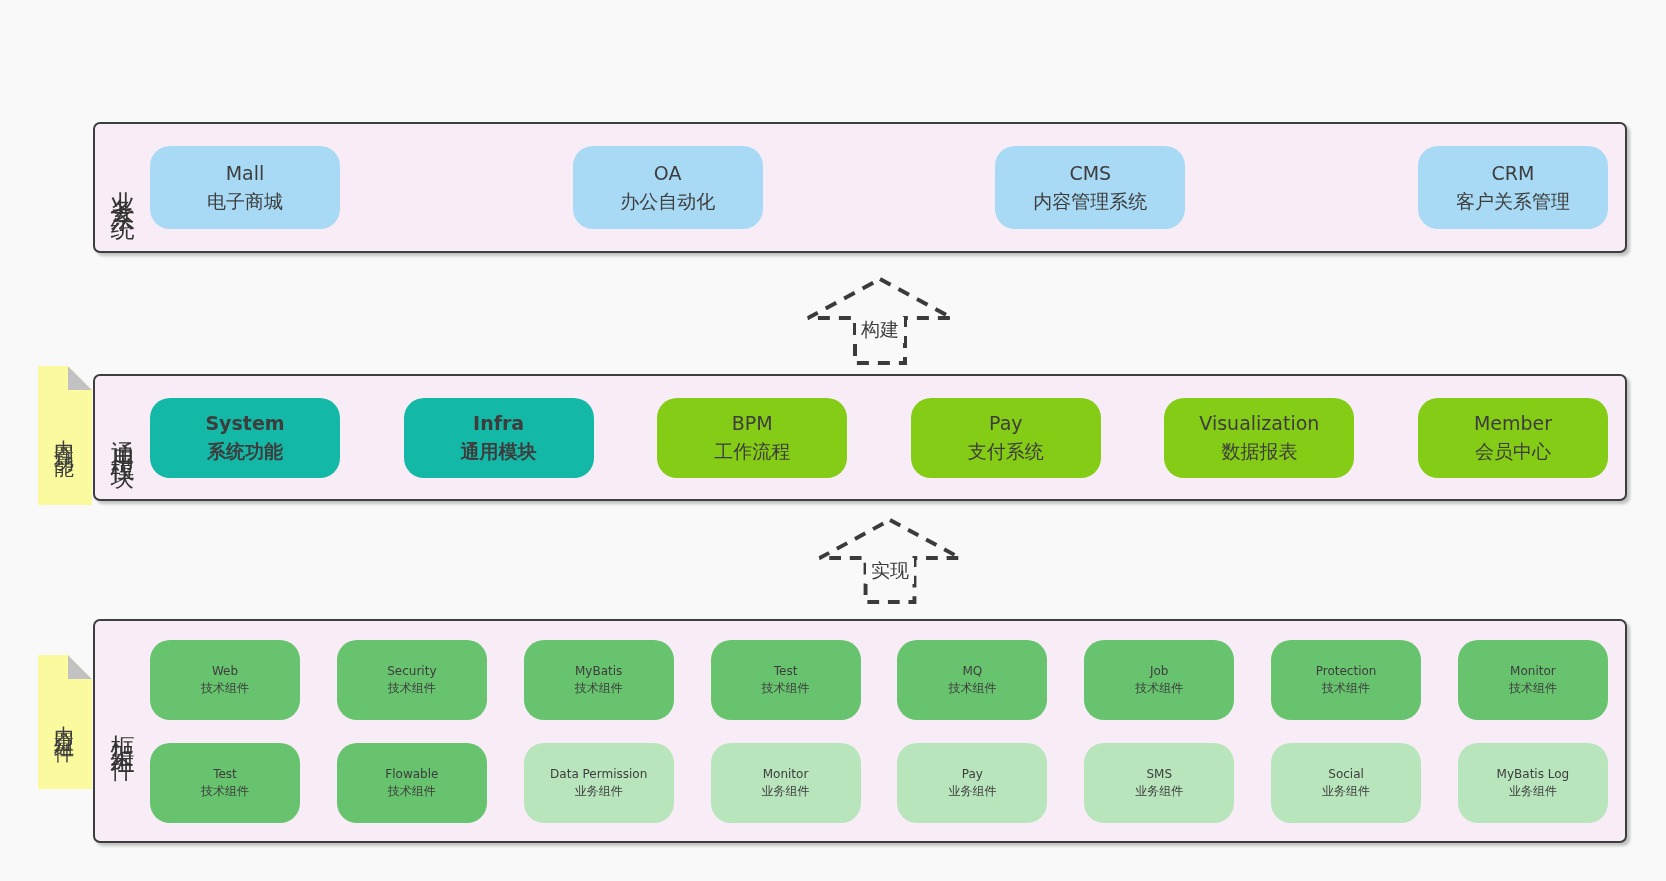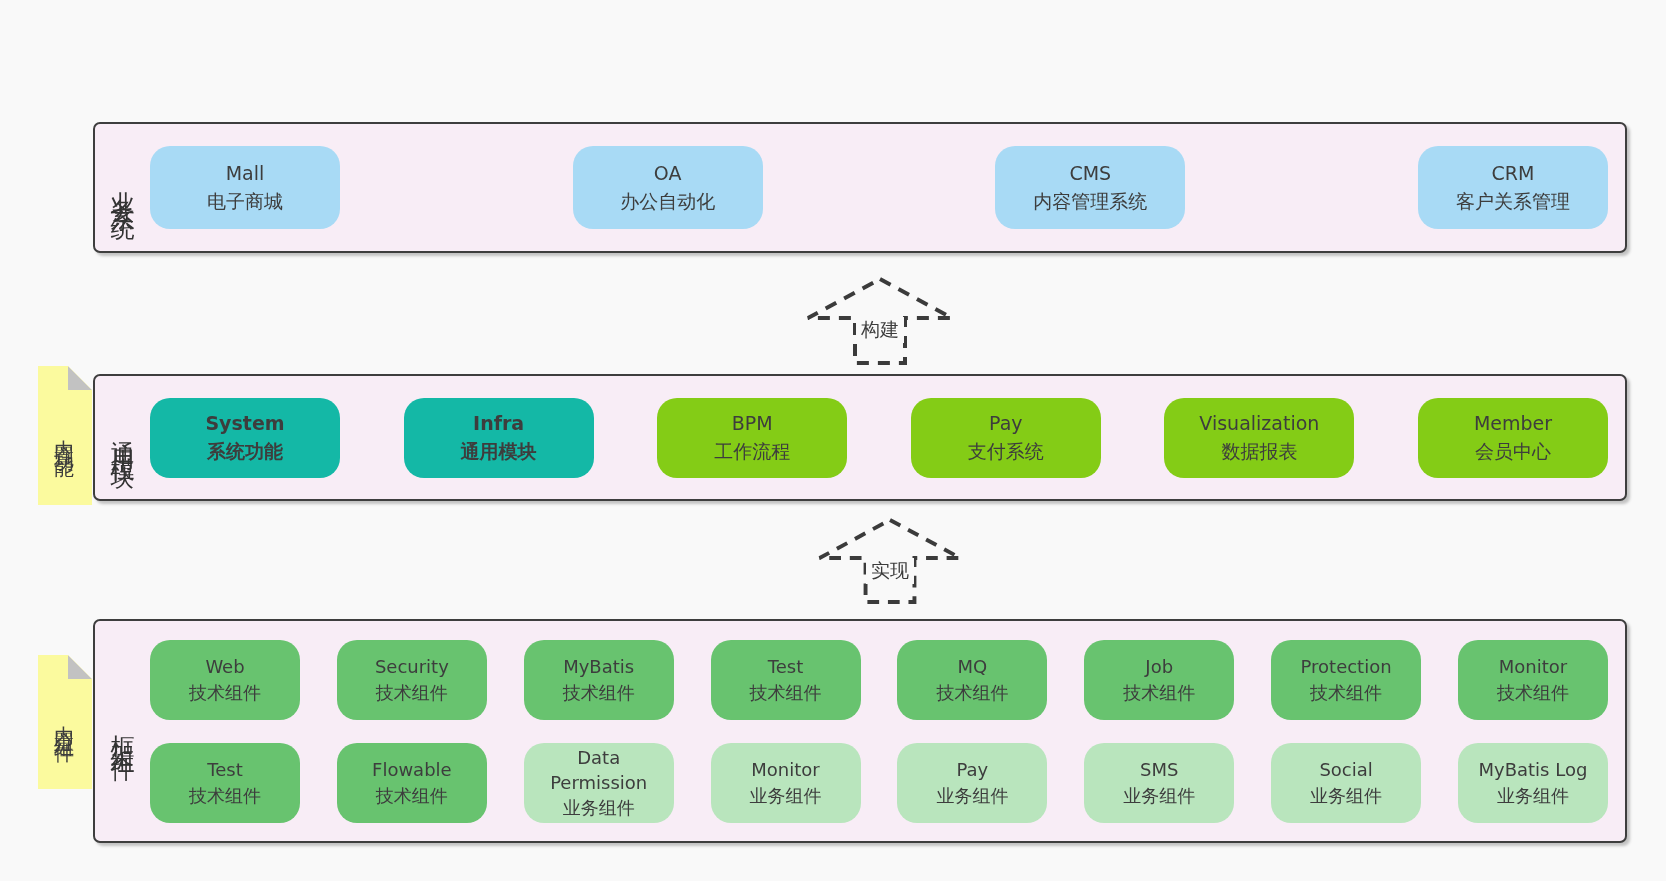--- a/index.html
+++ b/index.html
@@ -37,21 +37,21 @@
   .boxes-row { display:flex; justify-content:space-between; }
 
   
   .box {
     border-radius:20px; display:flex; flex-direction:column;
     align-items:center; justify-content:center; text-align:center;
     color:#3d3d3d; box-sizing:border-box; padding:4px 8px;
   }
   .box-lg { width:190px; height:83px; font-size:19px; line-height:1.45; }
   .panel-mid .box-lg { height:80px; }
-  .box-sm { width:150px; height:80px; font-size:18px; line-height:1.4; }
+  .box-sm { width:150px; height:80px; font-size:12px; line-height:1.4; }
 
   .blue       { background:#a8daf5; }
   .red        { background:#14b8a6;font-weight:bold; }
   .pink       { background:#84cc16; }
   .green      { background:#68c36f; }
   .lightgreen { background:#b9e5bd; }
 
   
   .note {
     position:absolute; background:#fbfa9e; z-index:0;

